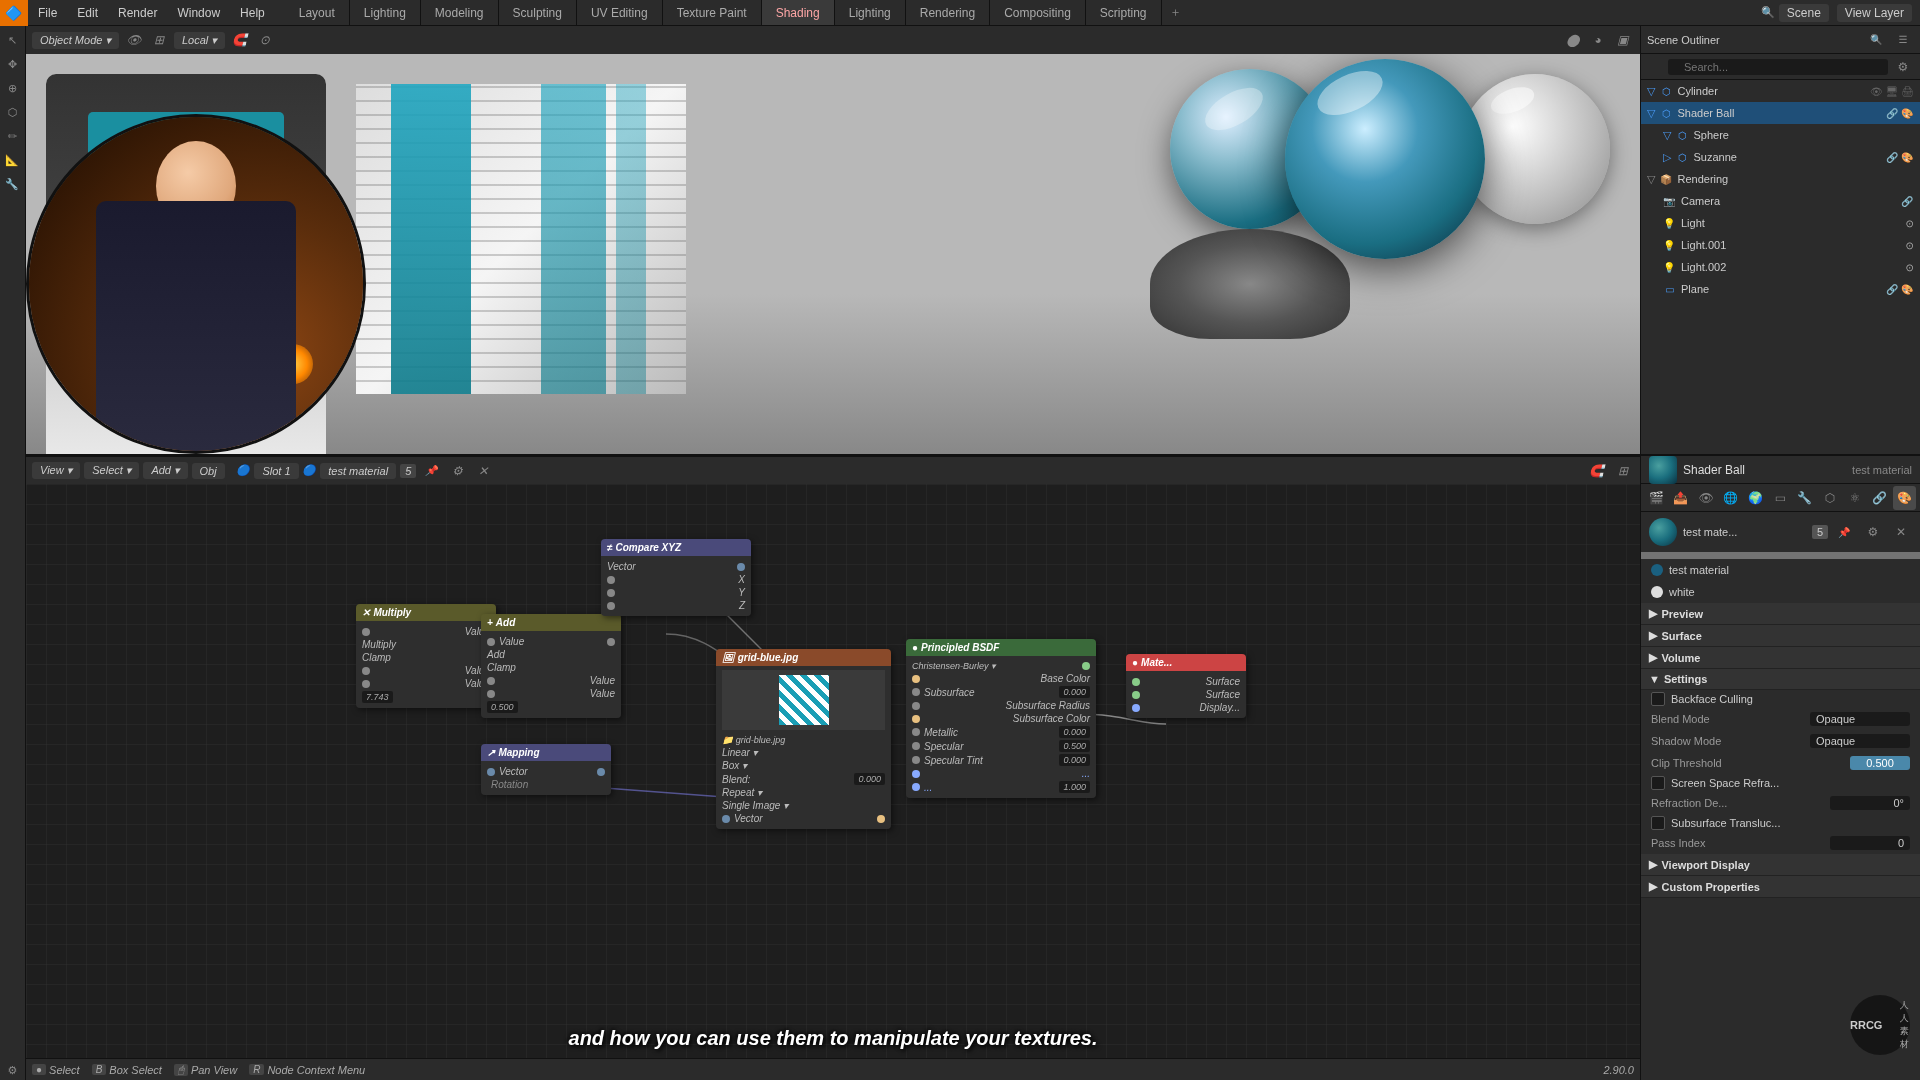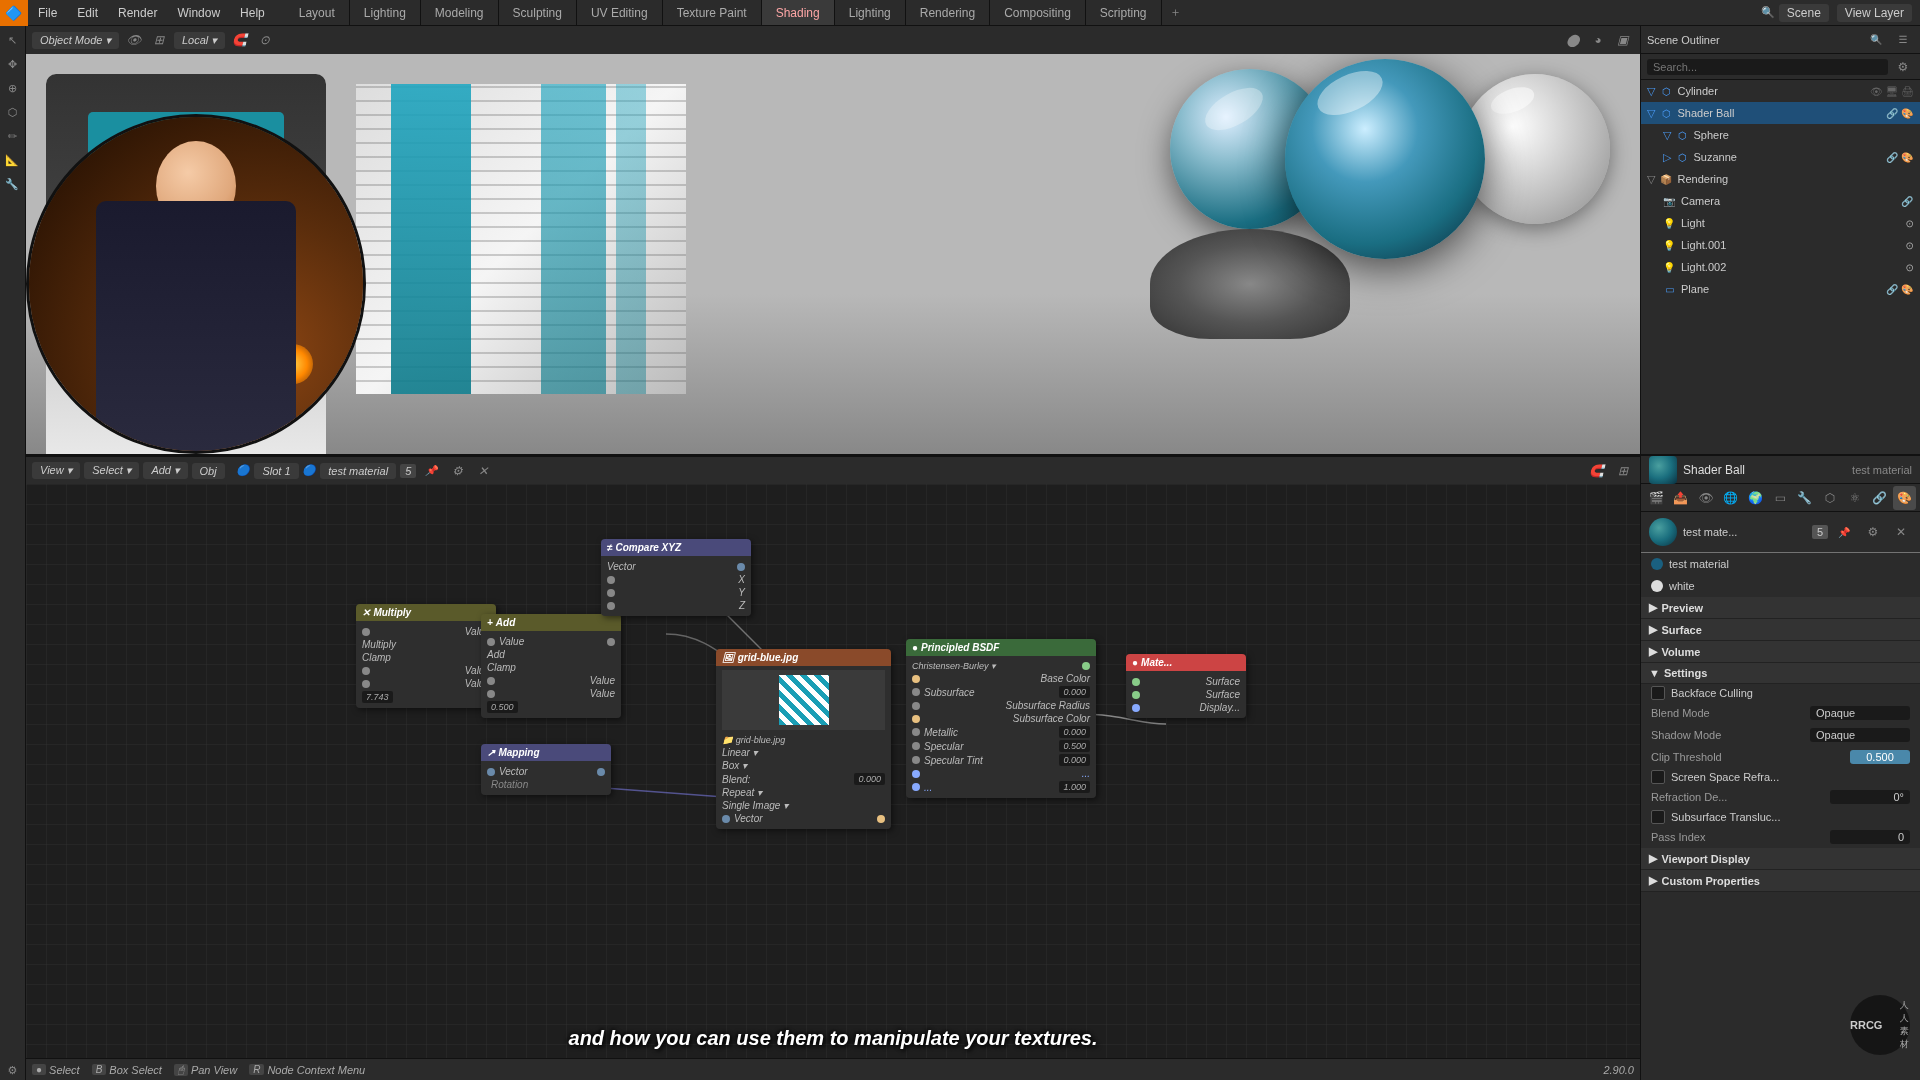--- a/index.html
+++ b/index.html
@@ -408,23 +408,24 @@
       padding: 0 6px;
       gap: 4px;
       border-bottom: 1px solid #111;
     }
     .outliner-search {
       flex: 1;
       background: #1a1a1a;
       border: none;
       color: #ccc;
       font-size: 11px;
-      padding: 2px 6px;
+      padding: 2px 16px;
       border-radius: 3px;
       outline: none;
+      margin-left: 21px;
     }
     .outliner-items {
       overflow-y: auto;
       flex: 1;
     }
     .outliner-item {
       height: 22px;
       display: flex;
       align-items: center;
       padding: 0 6px;
@@ -481,21 +482,21 @@
       justify-content: center;
       font-size: 12px;
       color: #888;
       cursor: pointer;
       border-radius: 3px;
     }
     .props-panel-icon.active { background: #4a4a4a; color: #e87000; }
     .material-header {
       padding: 6px 8px;
       background: #2b2b2b;
-      border-bottom: 1px solid #737373;
+      border-bottom: 7px solid #737373;
       display: flex;
       align-items: center;
       gap: 6px;
     }
     .material-ball {
       width: 28px;
       height: 28px;
       border-radius: 50%;
       background: radial-gradient(circle at 35% 35%, #4a9f9f 0%, #1a6e7e 50%, #0a3040 100%);
       flex-shrink: 0;

